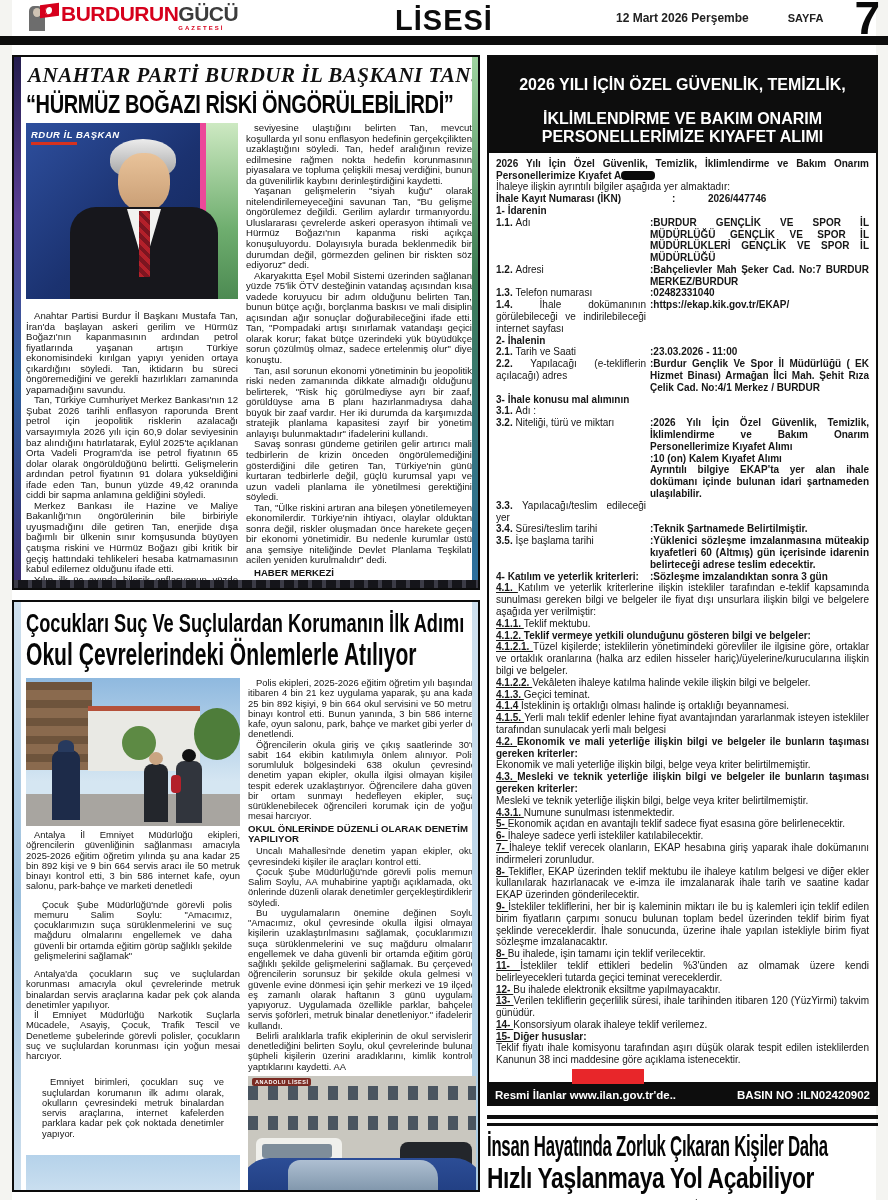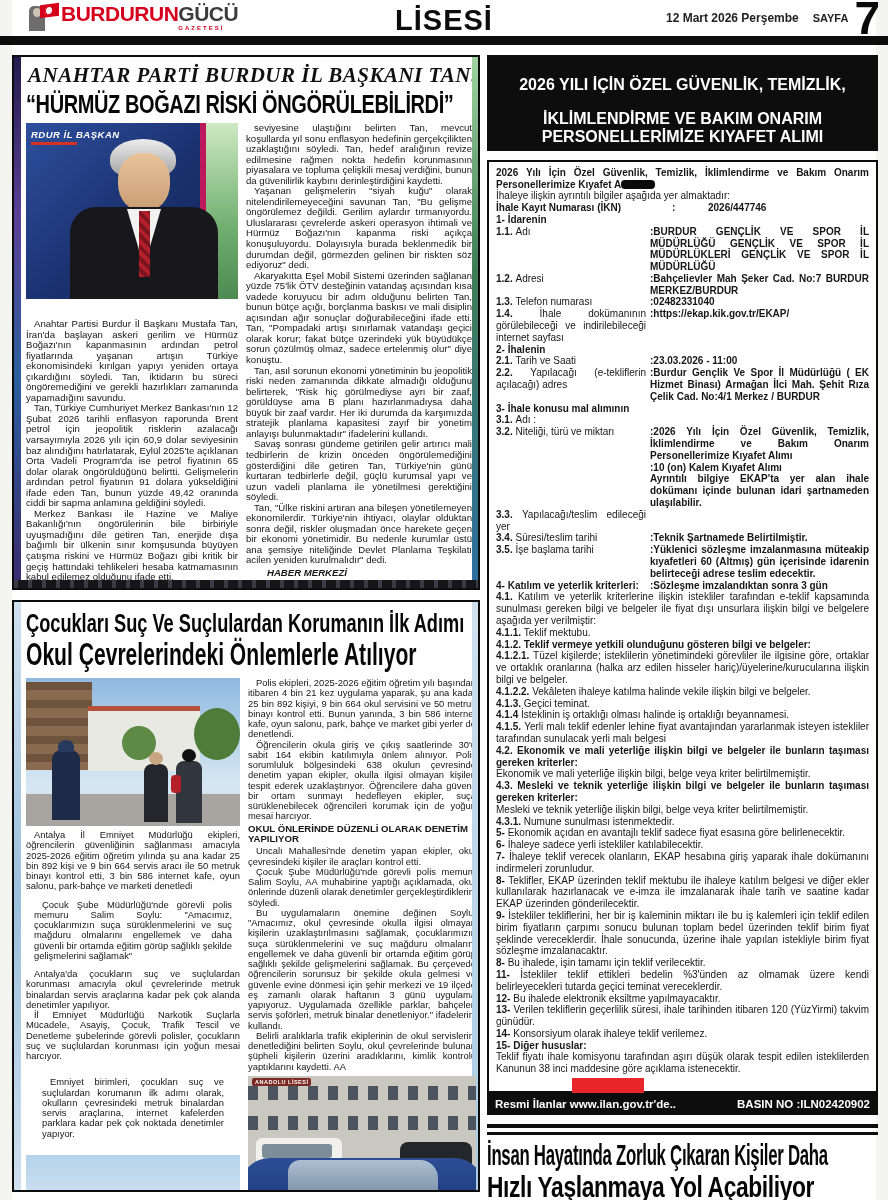--- a/index.html
+++ b/index.html
@@ -17,51 +17,51 @@
   .logo-flag{position:absolute;left:12px;top:1px;width:19px;height:13px;background:#d6001c;transform:skewY(-8deg);}
   .logo-flag:after{content:"";position:absolute;left:5px;top:3px;width:7px;height:7px;border-radius:50%;
         background:#fff;box-shadow:2px 0 0 -1px #d6001c inset;}
   .logo-text{line-height:1;}
   .logo-l1{color:#d6001c;font-weight:bold;font-size:21px;letter-spacing:-.5px;}
   .logo-l2{color:#3c3c3c;font-weight:bold;font-size:21px;letter-spacing:-.5px;}
   .logo-l3{display:block;color:#d6001c;font-weight:bold;font-size:6px;letter-spacing:2px;margin-top:1px;text-align:left;}
   .logo-l2wrap{display:inline-block;vertical-align:top;}
   .section-title{position:absolute;left:50%;top:4px;transform:translateX(-50%);
         font-weight:bold;font-size:29px;letter-spacing:1px;color:#0c0c0c;}
-  .head-right{position:absolute;right:8px;top:0;height:36px;display:flex;align-items:center;}
+  .head-right{position:absolute;right:8px;top:0;height:36px;display:flex;align-items:center;gap:25px;}
   .issue-date{font-weight:bold;font-size:12px;color:#222;margin-right:14px;}
   .page-label{font-weight:bold;font-size:11px;color:#222;margin-right:6px;}
   .page-number{font-weight:bold;font-size:46px;line-height:36px;color:#0a0a0a;}
   .black-bar{position:absolute;left:0;top:36px;width:100%;height:9px;background:#0d0d0d;}
 
   
   .para{margin:0;text-indent:8px;text-align:justify;}
   .box{position:absolute;background:#fff;border:2px solid #0c0c0c;box-sizing:border-box;}
-  .byline{margin:2px 0 0 13px;font-weight:bold;text-indent:8px;font-style:italic;}
+  .byline{margin:2px 0 0 0;font-weight:bold;text-indent:8px;}
 
   
   .a1{left:12px;top:55px;width:468px;height:535px;padding:6px 9px 6px 12px;overflow:hidden;}
   .a1 .strip-l{position:absolute;left:0;top:0;bottom:0;width:7px;
         background:linear-gradient(#241d4e,#5b3f96 30%,#2c5f9e 60%,#3a2a6e);}
   .a1 .strip-r{position:absolute;right:0;top:0;bottom:0;width:6px;
         background:linear-gradient(#9fd4a0,#3f7d55 40%,#2c6ea0);}
   .a1 .strip-b{position:absolute;left:0;right:0;bottom:0;height:8px;background:#15151a;
         background-image:repeating-linear-gradient(90deg,#3b3b46 0 4px,transparent 4px 14px);}
   .a1-kicker{font-family:"Liberation Serif",serif;font-style:italic;font-weight:bold;
         font-size:21px;letter-spacing:.5px;color:#111;margin:0 0 2px 2px;white-space:nowrap;}
   .squeeze{display:inline-block;transform-origin:0 60%;white-space:nowrap;}
   .a1-headline{font-weight:bold;font-size:25px;letter-spacing:-.5px;color:#060606;margin:0 0 4px 0;}
   .a1-headline .squeeze{transform:scaleX(.8);}
   .cols{display:flex;}
   .a1 .cols{font-size:9.6px;line-height:1.1;}
   .a1 .colL{width:212px;margin-right:8px;flex:none;}
   .a1 .colR{width:226px;flex:none;}
 
   
-  .photo1{position:relative;width:212px;height:176px;overflow:hidden;margin-bottom:20px;background:#be185d;}
+  .photo1{position:relative;width:212px;height:176px;overflow:hidden;margin-bottom:12px;background:#ec4899;}
   .p1-blue{position:absolute;left:0;top:0;width:82%;height:100%;
         background:linear-gradient(135deg,#2e4f9e,#1b3270 55%,#13265a);}
   .p1-green{position:absolute;right:0;top:0;width:15%;height:100%;
         background:linear-gradient(#cde9c2,#6fae6f 60%,#4c8a52);}
   .p1-sign{position:absolute;left:5px;top:7px;color:#fff;font-weight:bold;font-style:italic;
         font-size:9.5px;letter-spacing:.5px;}
   .p1-sign:after{content:"";display:block;width:46px;height:3px;background:#d6321f;margin-top:2px;}
   .p1-hair{position:absolute;left:84px;top:16px;width:66px;height:40px;border-radius:50% 50% 42% 42%;
         background:linear-gradient(#ececec,#9f9f9f);}
   .p1-face{position:absolute;left:92px;top:30px;width:52px;height:58px;border-radius:46%;
@@ -128,33 +128,33 @@
   .p4-car{position:absolute;left:-8px;bottom:-6px;width:244px;height:74px;border-radius:30px 30px 0 0;
         background:linear-gradient(#2c4d96,#16306e);}
   .p4-glass{position:absolute;left:40px;bottom:36px;width:150px;height:30px;border-radius:12px 18px 0 0;
         background:linear-gradient(#aebfd2,#8298ad);}
 
   
   .right-col{position:absolute;left:487px;top:55px;width:391px;}
   .tender-title{background:#0d0d0d;color:#fff;text-align:center;font-weight:bold;
         font-size:16px;line-height:1.12;padding:5px 4px;}
   .tender-body{position:relative;border:2px solid #0c0c0c;padding:5px 7px 16px 7px;
-        font-size:10px;line-height:1.18;text-align:justify;margin-top:9px;}
+        font-size:10px;line-height:1.18;text-align:justify;}
   .t-intro-b{font-weight:bold;margin:0;}
   .redact{display:inline-block;width:34px;height:9px;background:#0a0a0a;border-radius:4px;vertical-align:-1px;}
   .t-intro{margin:0;}
   .ikn{display:grid;grid-template-columns:176px 36px 1fr;font-weight:bold;}
   .trow{display:grid;grid-template-columns:150px 1fr;column-gap:4px;}
   .trow .tlabel{font-weight:normal;}
   .trow .tlabel b{font-weight:bold;}
   .trow .tvalue{font-weight:bold;white-space:pre-line;}
   .trow.tsec .tlabel{font-weight:bold;}
   .trow.tfull{display:block;font-weight:bold;}
   .tnum{margin:0;text-align:justify;}
-  .tnum b{font-weight:bold;}
+  .tnum b{font-weight:bold;text-decoration:underline;}
   .tnum.tbold{font-weight:bold;}
   .red-mark{position:absolute;left:83px;bottom:-2px;width:72px;height:15px;background:#e8262a;}
   .tender-footer{background:#0d0d0d;color:#fff;display:flex;justify-content:space-between;
         align-items:center;height:22px;padding:0 8px;font-weight:bold;font-size:11.5px;}
   .dbl-rule{margin-top:9px;border-top:4px solid #0d0d0d;border-bottom:3px solid #0d0d0d;height:4px;}
 
   
   .a3{margin-top:4px;}
   .a3-h{font-weight:bold;font-size:30px;letter-spacing:-.5px;color:#060606;line-height:1.06;margin:0;}
   .a3-h1 .squeeze{transform:scaleX(.56);}

